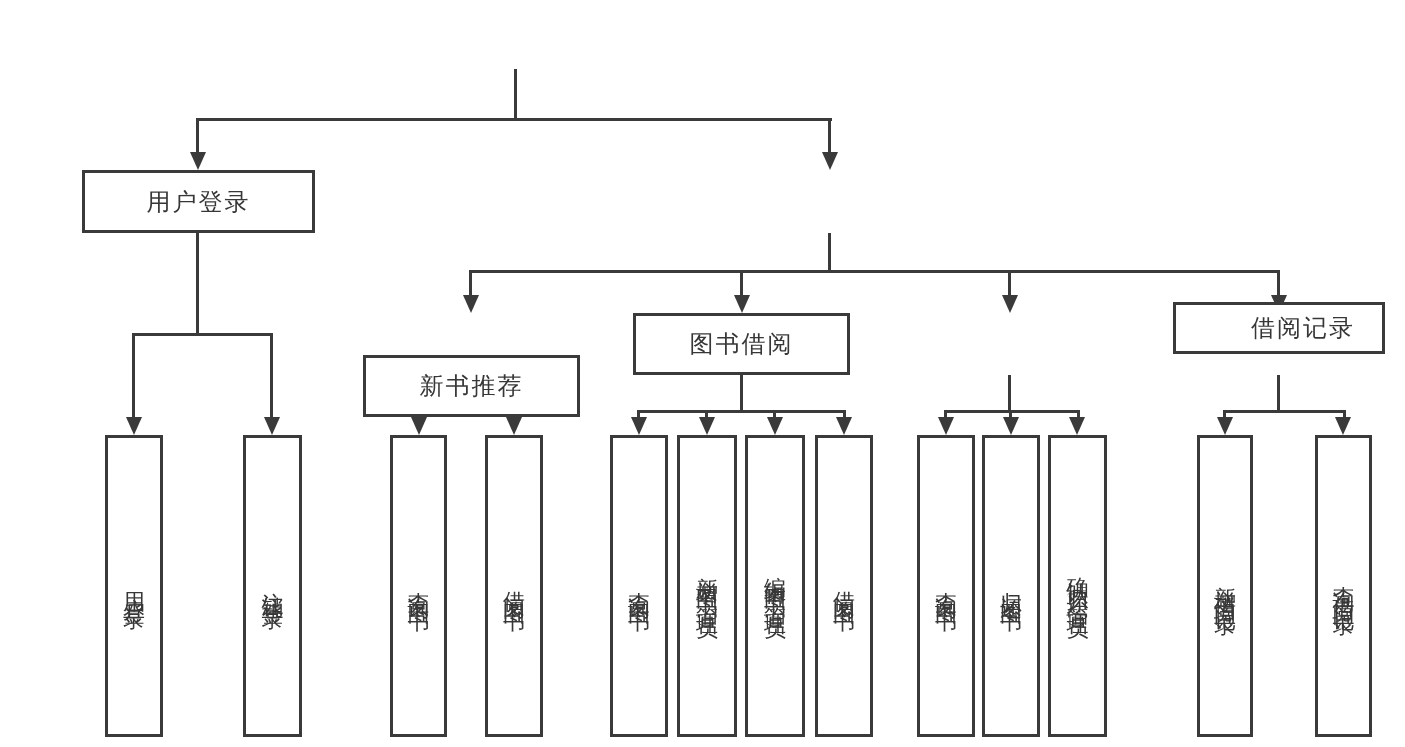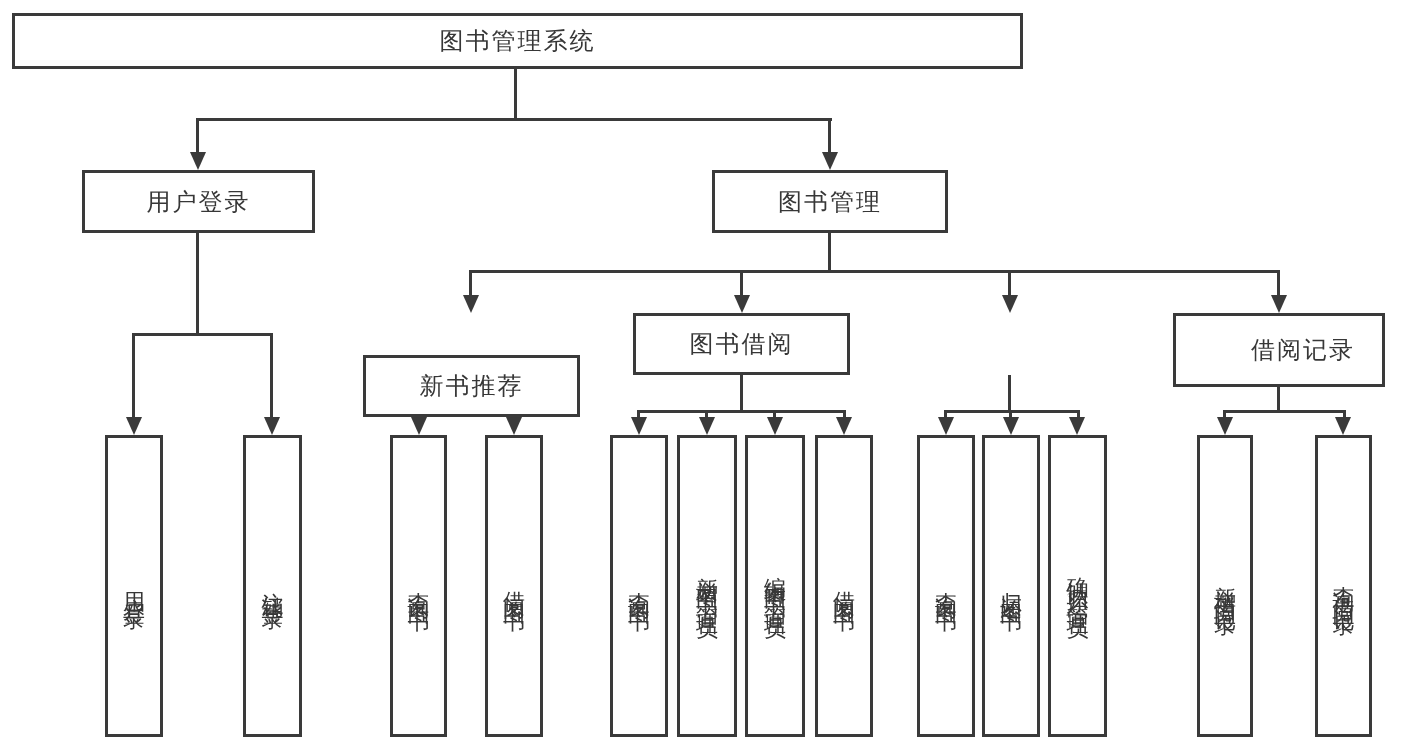--- a/index.html
+++ b/index.html
@@ -111,28 +111,26 @@
   <div class="arrow" style="left:631px;top:417px;"></div>
   <div class="arrow" style="left:699px;top:417px;"></div>
   <div class="arrow" style="left:767px;top:417px;"></div>
   <div class="arrow" style="left:836px;top:417px;"></div>
   <div class="arrow" style="left:938px;top:417px;"></div>
   <div class="arrow" style="left:1003px;top:417px;"></div>
   <div class="arrow" style="left:1069px;top:417px;"></div>
   <div class="arrow" style="left:1217px;top:417px;"></div>
   <div class="arrow" style="left:1335px;top:417px;"></div>
 
-  <div class="box" style="left:12px;top:13px;width:1011px;height:56px;">图书管理系统</div>
 
   <div class="box" style="left:82px;top:170px;width:233px;height:63px;">用户登录</div>
-  <div class="box" style="left:712px;top:170px;width:236px;height:63px;">图书管理</div>
 
   <div class="box" style="left:363px;top:313px;width:217px;height:62px;margin-top:42px;">新书推荐</div>
   <div class="box" style="left:633px;top:313px;width:217px;height:62px;">图书借阅</div>
-  <div class="box" style="left:1173px;top:313px;width:212px;height:74px;padding-left:48px;">借阅记录</div>
+  <div class="box" style="left:1173px;top:302px;width:212px;height:52px;padding-left:48px;">借阅记录</div>
 
   <div class="box vbox" style="left:105px;top:435px;width:58px;height:302px;">用户登录</div>
   <div class="box vbox" style="left:243px;top:435px;width:59px;height:302px;">注销登录</div>
   <div class="box vbox" style="left:390px;top:435px;width:57px;height:302px;">查询图书</div>
   <div class="box vbox" style="left:485px;top:435px;width:58px;height:302px;">借阅图书</div>
   <div class="box vbox" style="left:610px;top:435px;width:58px;height:302px;">查询图书</div>
   <div class="box vbox" style="left:677px;top:435px;width:60px;height:302px;">新增图书（管理员）</div>
   <div class="box vbox" style="left:745px;top:435px;width:60px;height:302px;">编辑图书（管理员）</div>
   <div class="box vbox" style="left:815px;top:435px;width:58px;height:302px;">借阅图书</div>
   <div class="box vbox" style="left:917px;top:435px;width:58px;height:302px;">查询图书</div>

